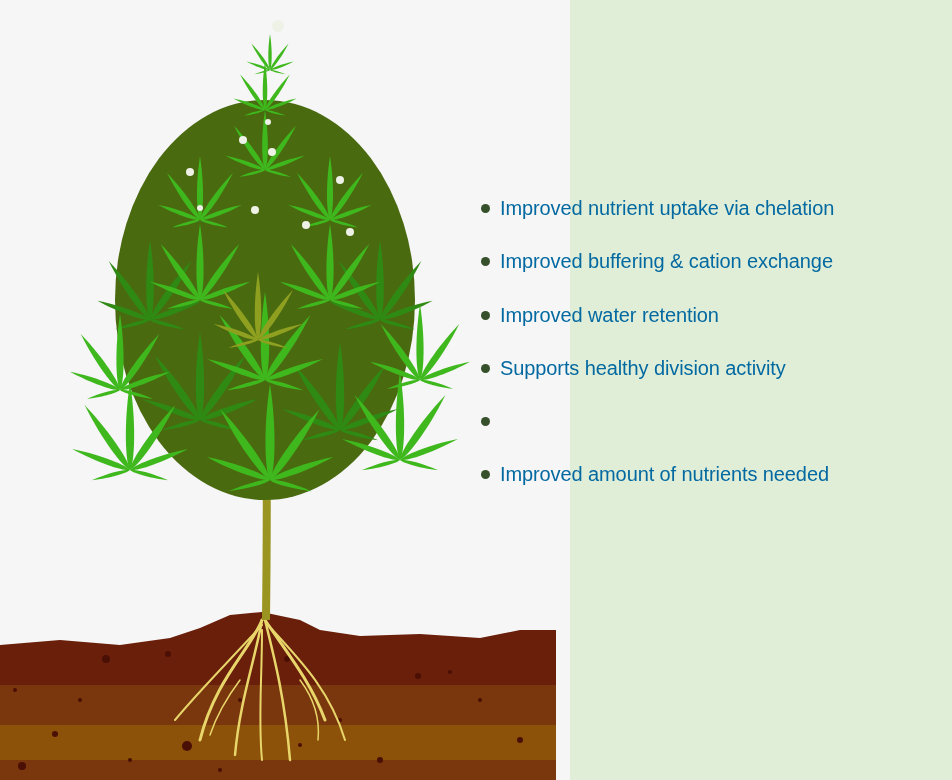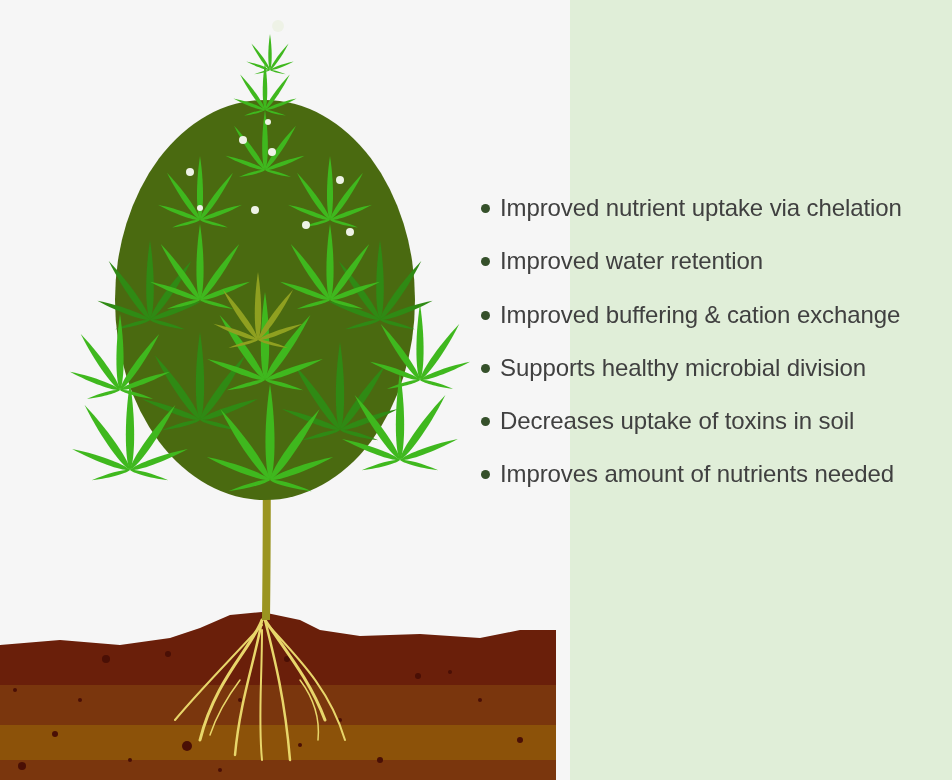--- a/index.html
+++ b/index.html
@@ -1,20 +1,20 @@
 <!DOCTYPE html>
 <html><head>
 <meta charset="utf-8">
 <style>
   html, body { margin:0; padding:0; }
   body { width:952px; height:780px; position:relative; overflow:hidden; background:#f6f6f6; font-family:"Liberation Sans", sans-serif; }
   .green-panel { position:absolute; left:570px; top:0; width:382px; height:780px; background:#e0eed8; }
   .illustration { position:absolute; left:0; top:0; width:570px; height:780px; }
   .benefits { position:absolute; left:478px; top:190px; margin:0; padding:0; list-style:none; }
-  .benefits li { position:relative; height:53.3px; line-height:36px; font-size:24px; color:#404040; white-space:nowrap; padding-left:22px; letter-spacing:-0.1px; }
+  .benefits li { position:relative; height:53.3px; line-height:36px; font-size:20px; color:#0369a1; white-space:nowrap; padding-left:22px; letter-spacing:-0.1px; }
   .benefits li .dot { position:absolute; left:3px; top:14px; width:9px; height:9px; border-radius:50%; background:#35502a; }
 </style>
 </head>
 <body>
 
 <div class="green-panel"></div>
 
 <svg class="illustration" viewBox="0 0 570 780" xmlns="http://www.w3.org/2000/svg">
   <defs>
     <g id="leaflet">
@@ -108,18 +108,18 @@
       <circle cx="350" cy="232" r="4"></circle>
         <circle cx="255" cy="210" r="4"></circle>
         <circle cx="200" cy="208" r="3"></circle>
       <circle cx="268" cy="122" r="3"></circle>
     </g>
   </g>
 </svg>
 
 <ul class="benefits">
   <li><span class="dot"></span><span>Improved nutrient uptake via chelation</span></li>
+  <li><span class="dot"></span><span>Improved buffering &amp; cation exchange</span></li>
   <li><span class="dot"></span><span>Improved water retention</span></li>
-  <li><span class="dot"></span><span>Improved buffering &amp; cation exchange</span></li>
-  <li><span class="dot"></span><span>Supports healthy microbial division</span></li>
-  <li><span class="dot"></span><span>Decreases uptake of toxins in soil</span></li>
-  <li><span class="dot"></span><span>Improves amount of nutrients needed</span></li>
+  <li><span class="dot"></span><span>Supports healthy division activity</span></li>
+  <li><span class="dot"></span></li>
+  <li><span class="dot"></span><span>Improved amount of nutrients needed</span></li>
 </ul>
 
 </body></html>

